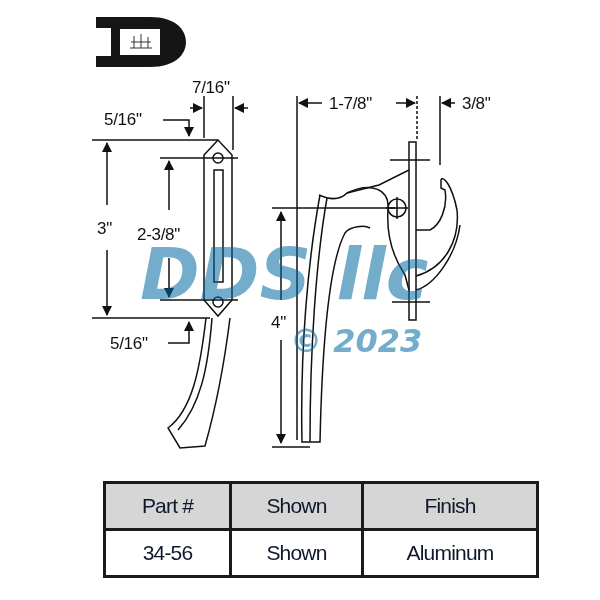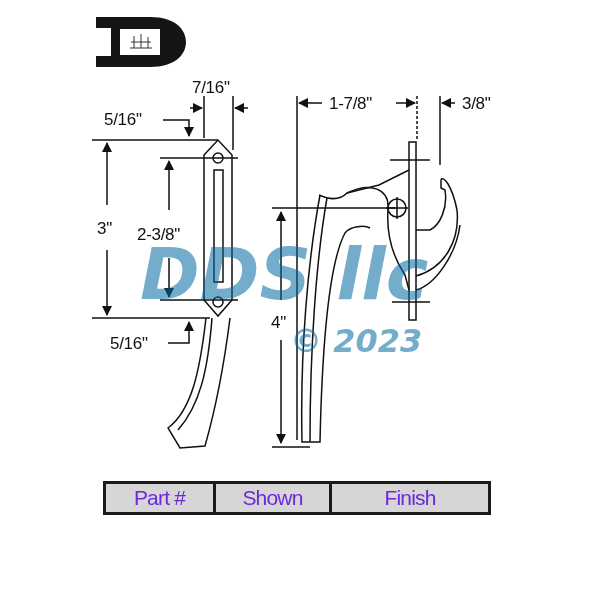--- a/index.html
+++ b/index.html
@@ -1,21 +1,21 @@
 <!DOCTYPE html>
 <html><head>
 <meta charset="utf-8">
 <style>
   html,body{margin:0;padding:0;background:#fff;}
   body{width:600px;height:600px;position:relative;overflow:hidden;font-family:"Liberation Sans",sans-serif;}
   #drawing{position:absolute;left:0;top:0;}
   .dim{position:absolute;font-size:17px;color:#111;line-height:1;letter-spacing:-0.3px;}
   .wm{position:absolute;color:#0369a1;opacity:0.55;font-style:italic;font-weight:bold;font-family:"DejaVu Sans",sans-serif;pointer-events:none;}
   table.spec{position:absolute;left:103px;top:481px;border-collapse:collapse;border:3px solid #1a1a1a;}
-  table.spec td,table.spec th{border:3px solid #1a1a1a;height:28px;padding:0;text-align:center;font-size:21px;font-weight:normal;color:#6d28d9;letter-spacing:-0.8px;}
+  table.spec td,table.spec th{border:3px solid #1a1a1a;height:28px;padding:8px;text-align:center;font-size:21px;font-weight:normal;color:#0f172a;letter-spacing:-0.8px;}
   table.spec .gray{background:#d6d6d6;}
   table.spec .white{background:#fff;}
 </style>
 </head>
 <body>
 
 <svg id="drawing" width="600" height="600" viewBox="0 0 600 600">
   <defs>
     <marker id="ah" viewBox="0 0 10 10" refX="9" refY="5" markerWidth="7" markerHeight="7" orient="auto-start-reverse">
       <path d="M0,0 L10,5 L0,10 z" fill="#111"></path>
@@ -101,14 +101,19 @@
 <div class="wm" style="left:140px;top:232px;font-size:72px;">DDS llc</div>
 <div class="wm" style="left:290px;top:322px;font-size:32px;">© 2023</div>
 
 <table class="spec">
   <tbody>
       <tr class="gray">
     <th style="width:107px">Part #</th>
     <th style="width:113px">Shown</th>
     <th style="width:156px">Finish</th>
   </tr>
+  <tr class="white">
+    <td>34-56</td>
+    <td>Shown</td>
+    <td>Aluminum</td>
+  </tr>
 </tbody>
   </table>
 
 </body></html>

